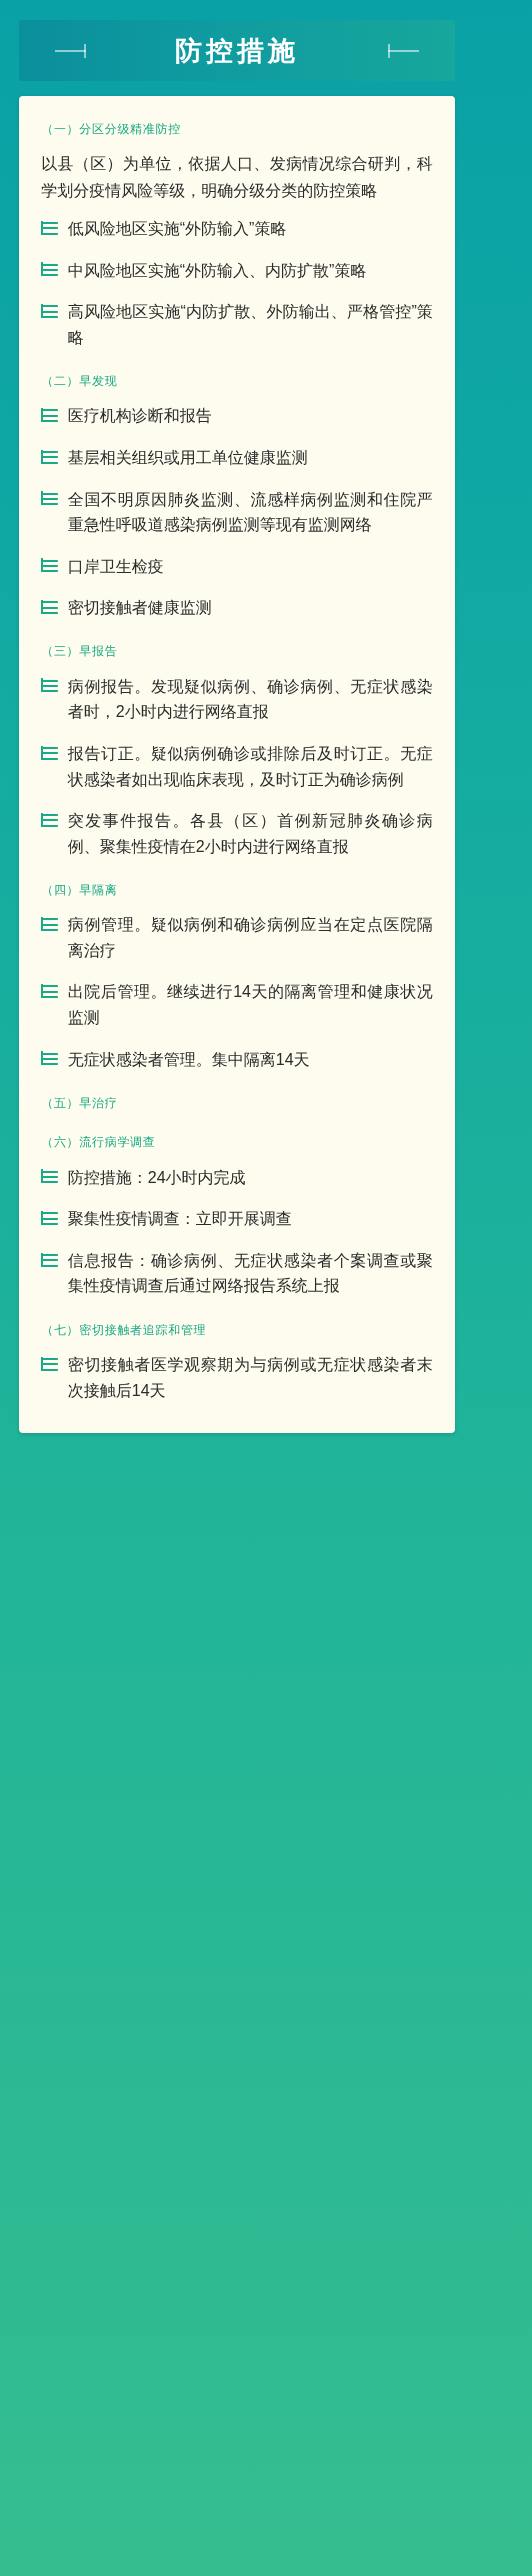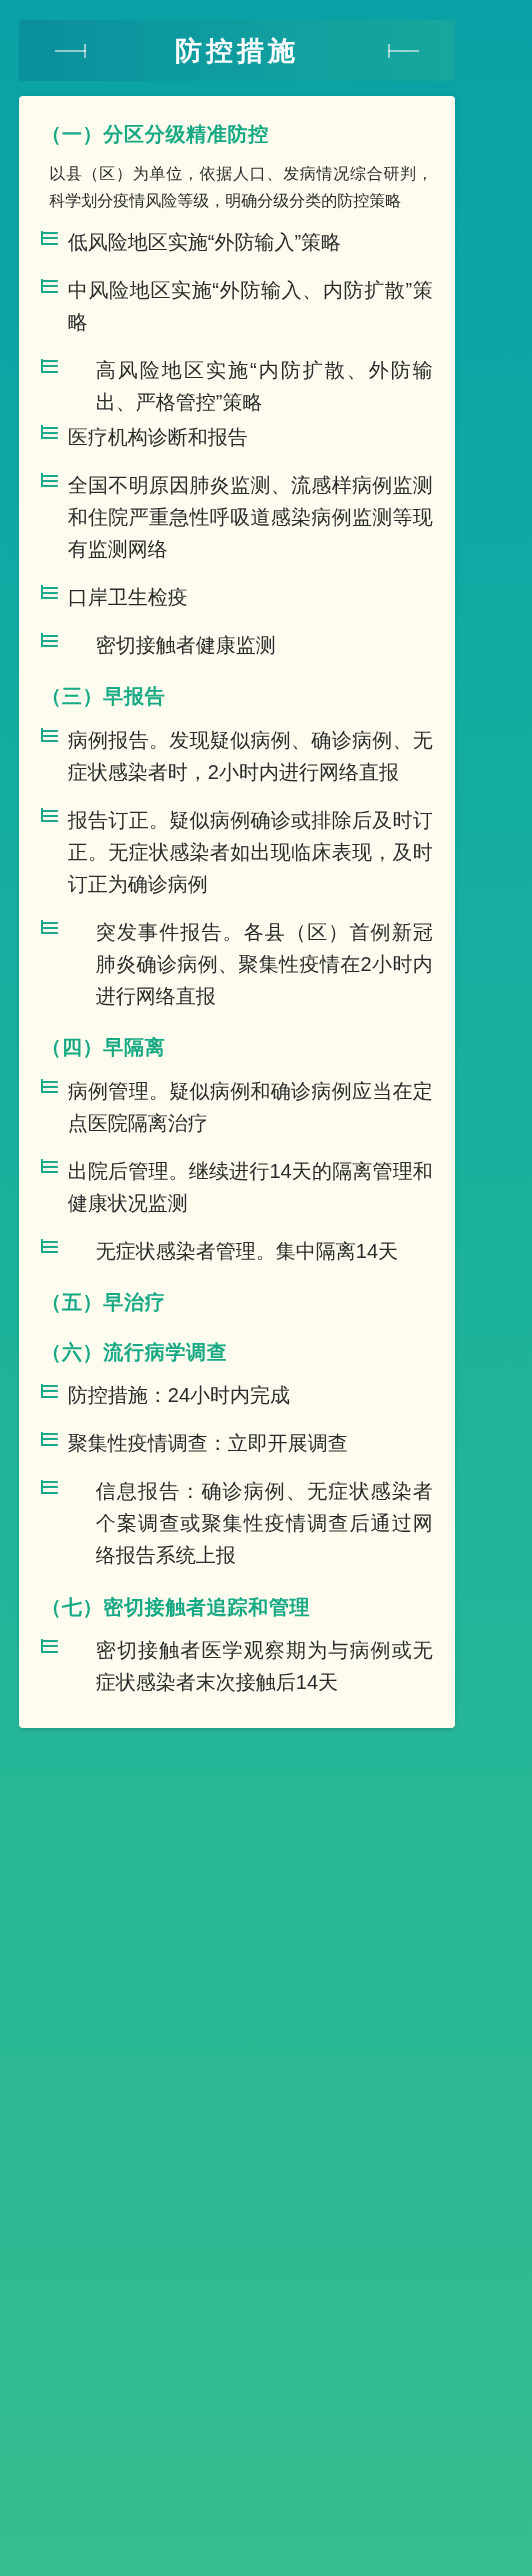--- a/index.html
+++ b/index.html
@@ -58,48 +58,48 @@
     margin-top: 14.7px;
     background: #fdfcef;
     border-radius: 4px;
     padding: 22.6px 22.6px 27px 22.6px;
     box-sizing: border-box;
     box-shadow: 0 1.3px 4px rgba(0,0,0,0.12);
   }
 
   .section-heading {
     color: #17a884;
-    font-size: 20px;
-    font-weight: bold;
+    font-size: 12px;
+    font-weight: normal;
     margin: 22.6px 0 13.3px 0;
     letter-spacing: 0.7px;
   }
   .section-heading:first-child {
     margin-top: 2.7px;
   }
 
   .lead-para {
     color: #2b2b2b;
     font-size: 16px;
     line-height: 1.65;
-    margin: 0 0 12px 8px;
+    margin: 0 0 12px 0;
     text-align: justify;
   }
 
   .item-list {
     margin: 0;
     padding: 0;
     list-style: none;
   }
   .item {
     display: flex;
     align-items: flex-start;
     margin: 0 0 16px 0;
   }
-  .item:last-child { margin-bottom: 2.7px; gap: 28px; }
+  .item:last-child { margin-bottom: 2.7px; }
 
   .bullet-icon {
     flex: 0 0 auto;
     width: 17.3px;
     height: 17.3px;
     margin-top: 4px;
     margin-right: 9.3px;
     position: relative;
   }
   .bullet-icon span {
@@ -118,21 +118,21 @@
     position: absolute;
     left: 0;
     top: 0.7px;
     width: 2px;
     height: 14px;
     background: #1aa98a;
   }
 
   .item-text {
     color: #2b2b2b;
-    font-size: 20px;
+    font-size: 16px;
     line-height: 1.6;
     text-align: justify;
   }
 </style>
 </head>
 <body>
 
 <div class="page">
 
   <div class="title-bar">
@@ -165,28 +165,37 @@
       <li class="item">
         <span class="bullet-icon">
             <span></span>
             <span></span>
             <span></span>
           </span>
         <span class="item-text">高风险地区实施“内防扩散、外防输出、严格管控”策略</span>
       </li>
     </ul>
 
+    <div class="section-heading">（二）早发现</div>
     <ul class="item-list">
       <li class="item">
         <span class="bullet-icon">
             <span></span>
             <span></span>
             <span></span>
           </span>
         <span class="item-text">医疗机构诊断和报告</span>
+      </li>
+      <li class="item">
+        <span class="bullet-icon">
+            <span></span>
+            <span></span>
+            <span></span>
+          </span>
+        <span class="item-text">基层相关组织或用工单位健康监测</span>
       </li>
       <li class="item">
         <span class="bullet-icon">
             <span></span>
             <span></span>
             <span></span>
           </span>
         <span class="item-text">全国不明原因肺炎监测、流感样病例监测和住院严重急性呼吸道感染病例监测等现有监测网络</span>
       </li>
       <li class="item">

